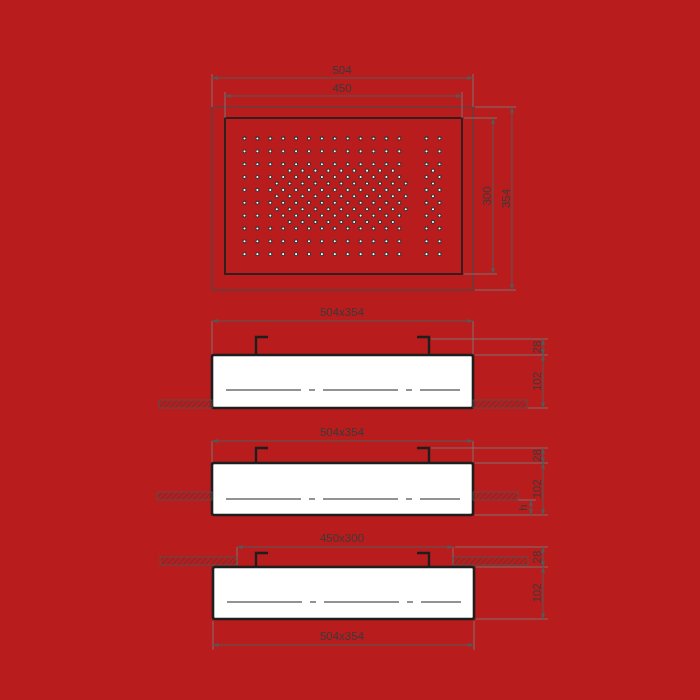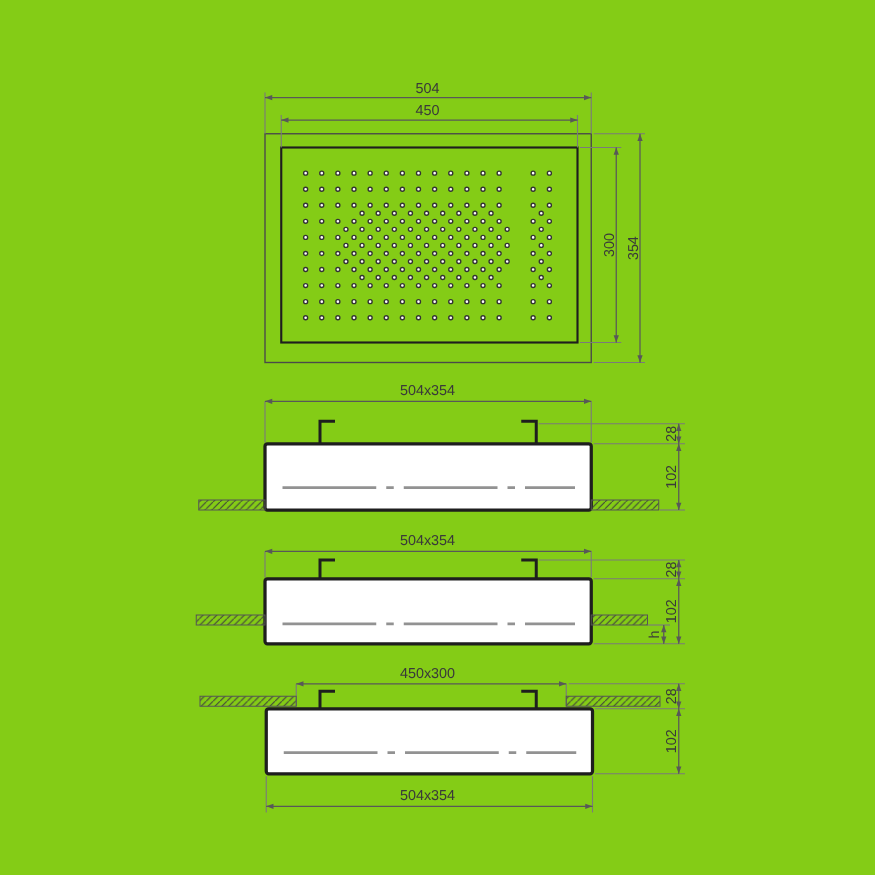--- a/index.html
+++ b/index.html
@@ -1,16 +1,16 @@
 <!DOCTYPE html>
 <html><head>
 <meta charset="utf-8">
 <style>
   html,body{margin:0;padding:0;background:#fff;}
-  .canvas{width:700px;height:700px;background:#84cc16;position:relative;overflow:hidden;}
+  .canvas{width:700px;height:700px;background:#b91c1c;position:relative;overflow:hidden;}
   svg{display:block;}
   svg text{
     font-family:"Liberation Sans", sans-serif;
     font-size:11.5px;
     fill:#3a3a3a;
   }
 </style>
 </head>
 <body>
 

